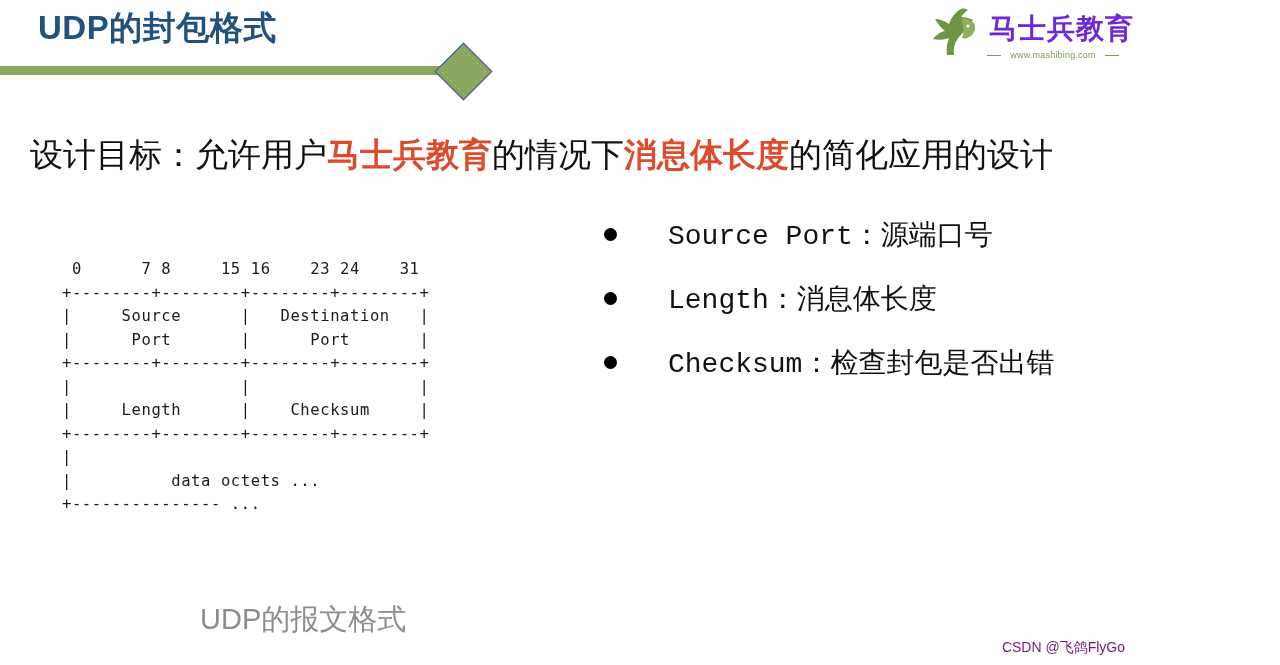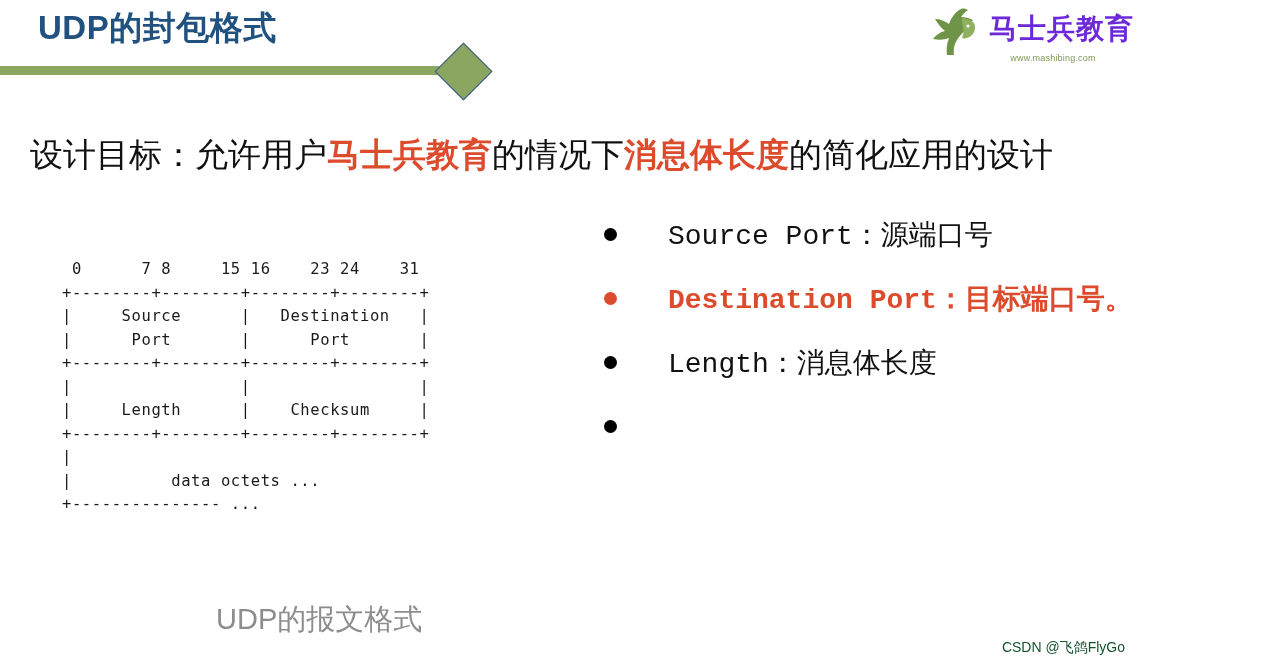--- a/index.html
+++ b/index.html
@@ -74,22 +74,21 @@
     letter-spacing: 1px;
     white-space: nowrap;
   }
   .logo-url-row {
     position: absolute;
     left: 60px;
     top: 46px;
     width: 132px;
     display: flex;
     align-items: center;
-    gap: 3px;
-    flex-direction: column;
+    gap: 9px;
   }
   .logo-url-row .rule {
     flex: 1;
     height: 1px;
     background: #7d9a55;
   }
   .logo-url {
     font-size: 9px;
     color: #7d9a55;
     letter-spacing: 0.2px;
@@ -121,21 +120,21 @@
     font-family: "DejaVu Sans Mono", "Liberation Mono", monospace;
     font-size: 15.5px;
     line-height: 23.5px;
     color: #1a1a1a;
     white-space: pre;
     margin: 0;
     letter-spacing: 0.6px;
   }
   .diagram-caption {
     position: absolute;
-    left: 216px;
+    left: 200px;
     top: 600px;
     font-size: 29px;
     color: #8d8d8d;
     white-space: nowrap;
   }
 
   
   .bullets {
     position: absolute;
     left: 604px;
@@ -167,21 +166,21 @@
     color: #dd4b2d;
     font-weight: bold;
   }
 
   
   .watermark {
     position: absolute;
     right: 14px;
     bottom: 8px;
     font-size: 14px;
-    color: #14532d;
+    color: #701a75;
     white-space: nowrap;
   }
 </style>
 </head>
 <body>
 
 <div class="slide">
 
   <div class="slide-title">UDP的封包格式</div>
 
@@ -219,28 +218,25 @@
 |          data octets ...            
 +--------------- ...                  </pre>
   </div>
   <div class="diagram-caption">UDP的报文格式</div>
 
   <div class="bullets">
     <div class="bullet-row">
       <span class="bullet-dot"></span>
       <span class="bullet-text">Source Port：源端口号</span>
     </div>
-    <div class="bullet-row accent">
-      <span class="bullet-dot"></span>
-      <span class="bullet-text">Destination Port：目标端口号。</span>
-    </div>
     <div class="bullet-row">
       <span class="bullet-dot"></span>
       <span class="bullet-text">Length：消息体长度</span>
     </div>
     <div class="bullet-row">
       <span class="bullet-dot"></span>
+      <span class="bullet-text">Checksum：检查封包是否出错</span>
     </div>
   </div>
 
   <div class="watermark">CSDN @飞鸽FlyGo</div>
 
 </div>
 
 </body></html>

